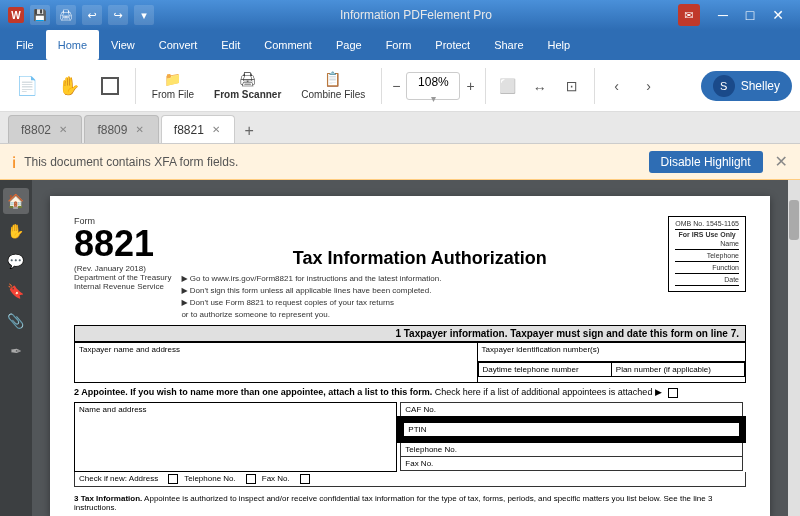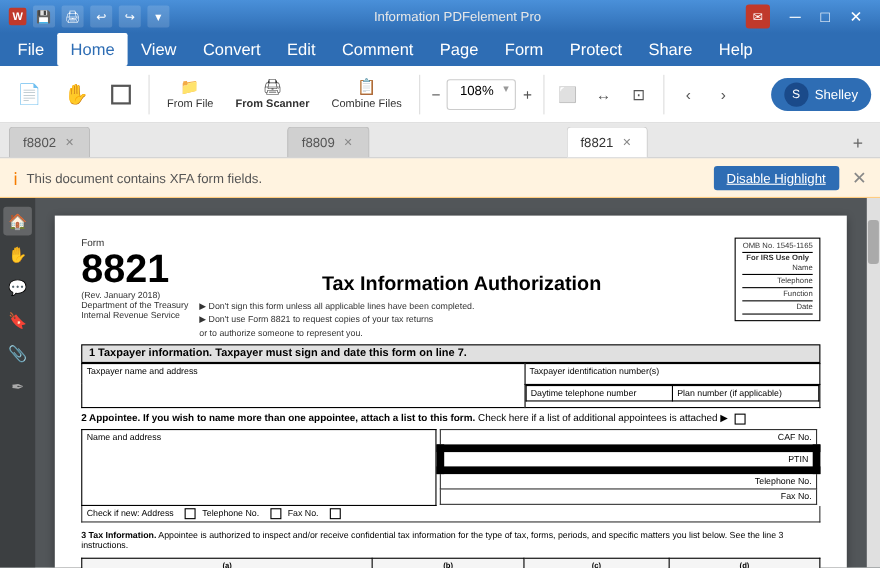--- a/index.html
+++ b/index.html
@@ -31,21 +31,21 @@
       display: flex;
       align-items: stretch;
       padding: 0 4px;
     }
     .menu-item {
       color: white;
       padding: 0 12px;
       display: flex;
       align-items: center;
       cursor: pointer;
-      font-size: 15px;
+      font-size: 11px;
       border-radius: 2px;
     }
     .menu-item.active { background: white; color: #2e6db4; font-weight: 500; }
 
     
     .toolbar {
       background: white;
       height: 52px;
       display: flex;
       align-items: center;
@@ -63,21 +63,21 @@
       cursor: pointer;
       border: none;
       background: none;
       border-radius: 3px;
       gap: 2px;
       font-size: 10px;
       color: #333;
     }
     .toolbar-icon { font-size: 18px; color: #555; }
     .toolbar-sep { width: 1px; height: 36px; background: #ddd; margin: 0 4px; }
-    .zoom-control { display: flex; align-items: flex-start; gap: 4px; border: 1px solid #ccc; border-radius: 3px; padding: 2px 6px; height: 28px; }
+    .zoom-control { display: flex; align-items: center; gap: 4px; border: 1px solid #ccc; border-radius: 3px; padding: 2px 6px; height: 28px; flex-direction: column; }
     .zoom-btn { border: none; background: none; cursor: pointer; font-size: 14px; color: #555; padding: 0 2px; }
     .zoom-val { font-size: 12px; min-width: 40px; text-align: center; }
     .user-btn {
       background: #2e6db4;
       color: white;
       border: none;
       border-radius: 15px;
       padding: 4px 12px;
       cursor: pointer;
       display: flex;
@@ -90,21 +90,20 @@
     .toolbar-small-btn { width: 28px; height: 28px; border: none; background: none; cursor: pointer; border-radius: 3px; font-size: 14px; color: #555; display: flex; align-items: center; justify-content: center; }
 
     
     .tabs-bar {
       background: #e8e8e8;
       height: 32px;
       display: flex;
       align-items: flex-end;
       padding: 0 8px;
       border-bottom: 1px solid #ccc;
-      justify-content: space-between;
     }
     .tab {
       height: 28px;
       padding: 0 12px;
       display: flex;
       align-items: center;
       gap: 6px;
       background: #d0d0d0;
       border: 1px solid #bbb;
       border-bottom: none;
@@ -133,21 +132,20 @@
     .notif-icon { color: #f57c00; font-size: 16px; }
     .notif-btn {
       margin-left: auto;
       background: #2e6db4;
       color: white;
       border: none;
       padding: 4px 12px;
       border-radius: 3px;
       cursor: pointer;
       font-size: 12px;
-      text-decoration: underline;
     }
     .notif-close { border: none; background: none; cursor: pointer; color: #888; font-size: 16px; margin-left: 4px; }
 
     
     .main-area {
       display: flex;
       height: calc(516px - 30px - 30px - 52px - 32px - 36px);
       background: #525659;
     }
     .left-toolbar {
@@ -201,20 +199,21 @@
     .irs-fields { font-size: 7px; margin-top: 2px; }
     .irs-field-row { display: flex; flex-direction: column; border-bottom: 1px solid #000; margin-bottom: 2px; padding-bottom: 2px; }
 
     .section-header {
       background: #e0e0e0;
       border: 1px solid #000;
       padding: 2px 6px;
       font-size: 10px;
       font-weight: bold;
       margin-top: 4px;
+      text-align: right;
     }
     .form-table { width: 100%; border-collapse: collapse; margin-top: 0; }
     .form-table td { border: 1px solid #000; padding: 2px 4px; font-size: 8px; vertical-align: top; }
     .form-table .label-cell { font-weight: normal; font-size: 8px; }
 
     .section2-text { font-size: 9px; padding: 4px 0; }
     .section2-text strong { font-weight: bold; }
     .checkbox-inline { display: inline-block; width: 10px; height: 10px; border: 1px solid #000; vertical-align: middle; margin-left: 4px; }
 
     .caf-table { width: 100%; border-collapse: collapse; }
@@ -361,20 +360,21 @@
         <div class="form-number-block">
           <span class="form-label">Form</span>
           <span class="form-number">8821</span>
           <span class="form-rev">(Rev. January 2018)</span>
           <span class="form-dept">Department of the Treasury</span>
           <span class="form-dept">Internal Revenue Service</span>
         </div>
         <div class="form-title-block">
           <div class="form-title">Tax Information Authorization</div>
           <div class="form-instructions">
+            <div>▶ Go to www.irs.gov/Form8821 for instructions and the latest information.</div>
             <div>▶ Don't sign this form unless all applicable lines have been completed.</div>
             <div>▶ Don't use Form 8821 to request copies of your tax returns</div>
             <div>or to authorize someone to represent you.</div>
           </div>
         </div>
         <div class="form-omb">
           <div class="omb-label">OMB No. 1545-1165</div>
           <div class="irs-use">For IRS Use Only</div>
           <div class="irs-fields">
             <div class="irs-field-row">
@@ -420,21 +420,21 @@
         <strong>If you wish to name more than one appointee, attach a list to this form.</strong>
         <span>Check here if a list of additional appointees is attached ▶</span>
         <span class="checkbox-inline"></span>
       </div>
 
       <table class="caf-table">
         <tbody>
             <tr>
           <td style="width:48%;border:1px solid #000;padding:2px 4px;font-size:8px;height:50px;vertical-align:top;">Name and address</td>
           <td style="width:52%;padding:0;border:none;">
-            <table style="width:100%;border-collapse:collapse;text-align:right;">
+            <table style="width:100%;border-collapse:collapse;">
               <tbody>
                     <tr>
                 <td style="border:1px solid #333;padding:2px 4px;font-size:8px;">CAF No.</td>
               </tr>
               <tr>
                 <td style="border:7px solid #000000;padding:2px 4px;font-size:8px;">PTIN</td>
               </tr>
               <tr>
                 <td style="border:1px solid #333;padding:2px 4px;font-size:8px;">Telephone No.</td>
               </tr>

